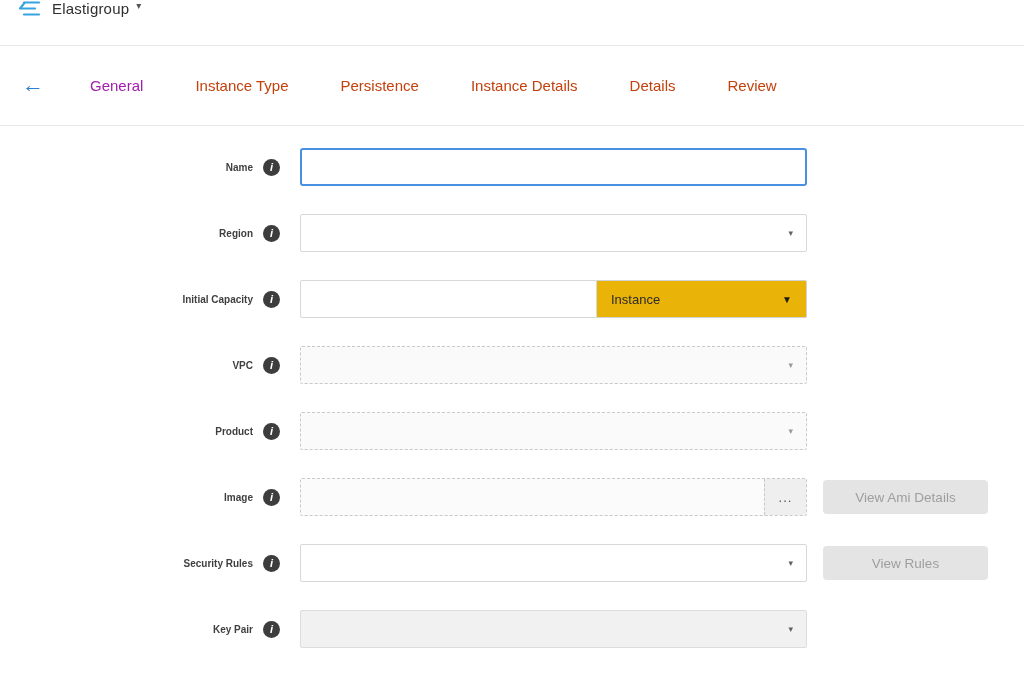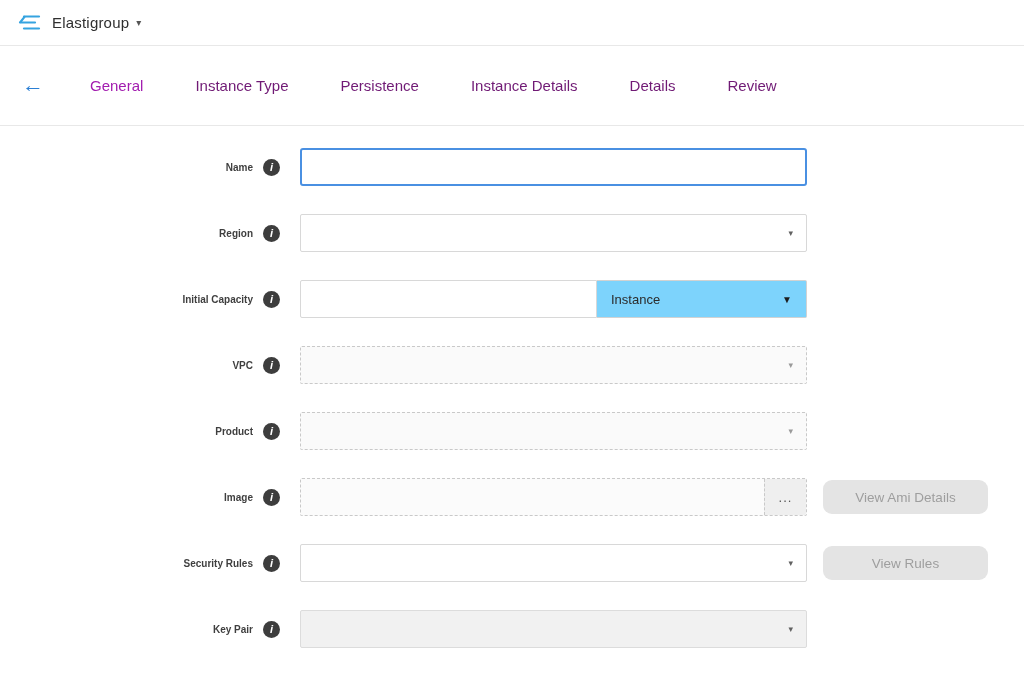--- a/index.html
+++ b/index.html
@@ -1,32 +1,32 @@
 <!DOCTYPE html>
 <html><head>
 <meta charset="utf-8">
 <style>
   * { margin:0; padding:0; box-sizing:border-box; }
   html,body { width:1024px; height:688px; background:#ffffff;
     font-family:"Liberation Sans","DejaVu Sans",sans-serif; overflow:hidden; }
 
   
-  .topbar { height:46px; display:flex; align-items:center; padding:8px 18px;
+  .topbar { height:46px; display:flex; padding:0 18px;
     border-bottom:1px solid #e8e8e8; background:#fff; }
   .logo { display:inline-flex; margin-right:10px; }
   .app-name { font-size:15px; color:#2f2f2f; letter-spacing:.2px; }
   .app-caret { font-size:10px; color:#555; margin-left:7px; cursor:pointer; }
 
   
   .tabbar { height:80px; display:flex; align-items:center; padding:0 22px;
     border-bottom:1px solid #e8e8e8; background:#fff; }
   .back-arrow { font-size:22px; color:#2b7fd4; margin-right:46px; cursor:pointer;
     line-height:1; margin-top:-2px; }
   .tabs { display:flex; align-items:center; }
-  .tab { font-size:15px; color:#701a75; margin-right:52px; cursor:pointer; white-space:nowrap; }
+  .tab { font-size:15px; color:#c2410c; margin-right:52px; cursor:pointer; white-space:nowrap; }
   .tab.active { color:#a21caf; }
 
   
   .form { padding-top:22px; }
   .row { display:flex; align-items:center; margin-bottom:28px; height:38px; }
   .label-col { width:280px; display:flex; align-items:center;
     justify-content:flex-end; gap:10px; flex:none; }
   .label-col label { font-size:10px; font-weight:bold; color:#3f3f3f; }
   .info { width:17px; height:17px; border-radius:50%; background:#3d3d3d;
     color:#fff; font-size:11px; font-weight:bold; font-style:italic;
@@ -41,35 +41,35 @@
     background:#fff; display:flex; align-items:center; padding:0 34px 0 12px;
     font-size:13px; color:#333; cursor:pointer; position:relative; }
   .selectbox .caret { position:absolute; right:13px; top:50%; transform:translateY(-50%);
     font-size:9px; color:#616161; }
   .selectbox.disabled { border:1px dashed #c9c9c9; background:#fafafa; cursor:default; }
   .selectbox.disabled .caret { color:#9a9a9a; }
   .selectbox.gray { background:#f1f1f1; border:1px solid #dcdcdc; }
 
   .split { display:flex; width:507px; }
   .split .textbox { width:297px; border-radius:2px 0 0 2px; }
-  .unit-select { width:210px; height:38px; background:#7dd3fc; border:1px solid #d2d2d2;
+  .unit-select { width:210px; height:38px; background:#eab308; border:1px solid #d2d2d2;
     border-left:none; display:flex; align-items:center; justify-content:space-between;
     padding:0 14px; font-size:13px; color:#2b2b2b; cursor:pointer; border-radius:0 2px 2px 0; }
   .unit-select .caret { font-size:10px; color:#1c1c1c; }
 
   .image-box { display:flex; width:507px; height:38px; border:1px dashed #c9c9c9;
     border-radius:2px; background:#fbfbfb; overflow:hidden; }
   .image-box input { flex:1; border:none; background:transparent; outline:none;
     padding:0 12px; font-size:13px; color:#333; }
   .browse-btn { width:42px; border-left:1px dashed #c9c9c9; background:#efefef;
     display:flex; align-items:center; justify-content:center; font-size:13px;
     color:#555; letter-spacing:1px; cursor:pointer; }
 
   .side-btn { margin-left:16px; width:165px; height:34px; background:#e4e4e4;
-    border:none; border-radius:9px; font-size:13.5px; color:#9e9e9e; cursor:pointer;
+    border:none; border-radius:4px; font-size:13.5px; color:#9e9e9e; cursor:pointer;
     font-family:inherit; }
 </style>
 </head>
 <body>
 
 <header class="topbar">
   <span class="logo">
     <svg width="24" height="17" viewBox="0 0 24 17">
       <g stroke="#35a3e0" stroke-width="2.2" stroke-linecap="round" fill="none">
         <line x1="6" y1="2.5" x2="21" y2="2.5"></line>

